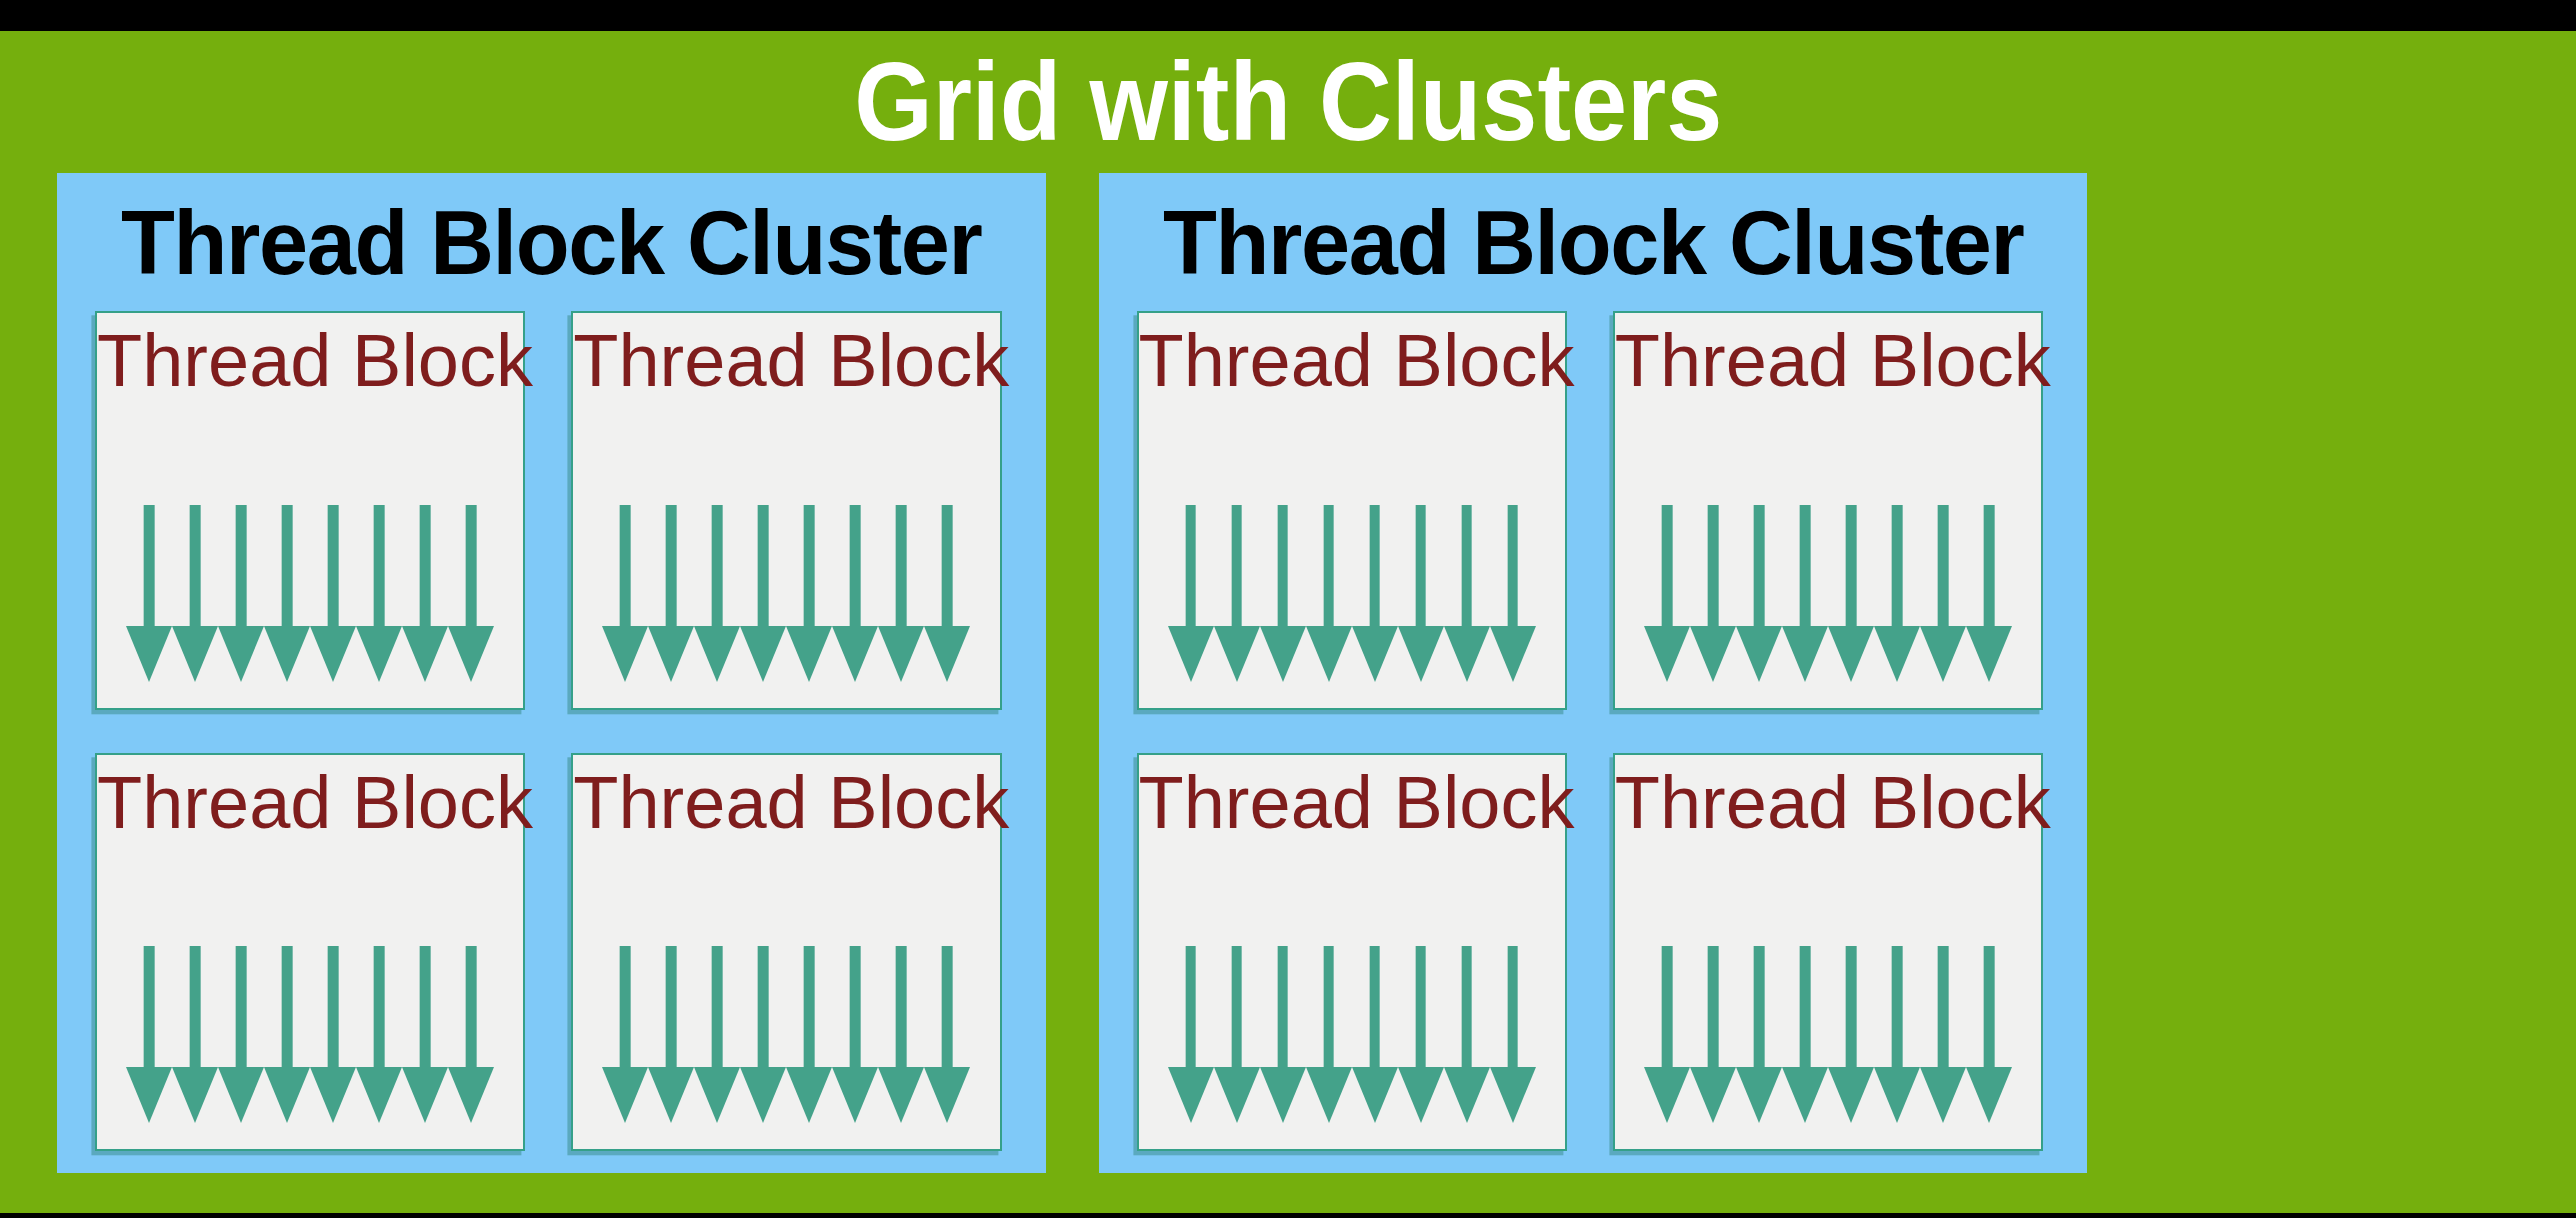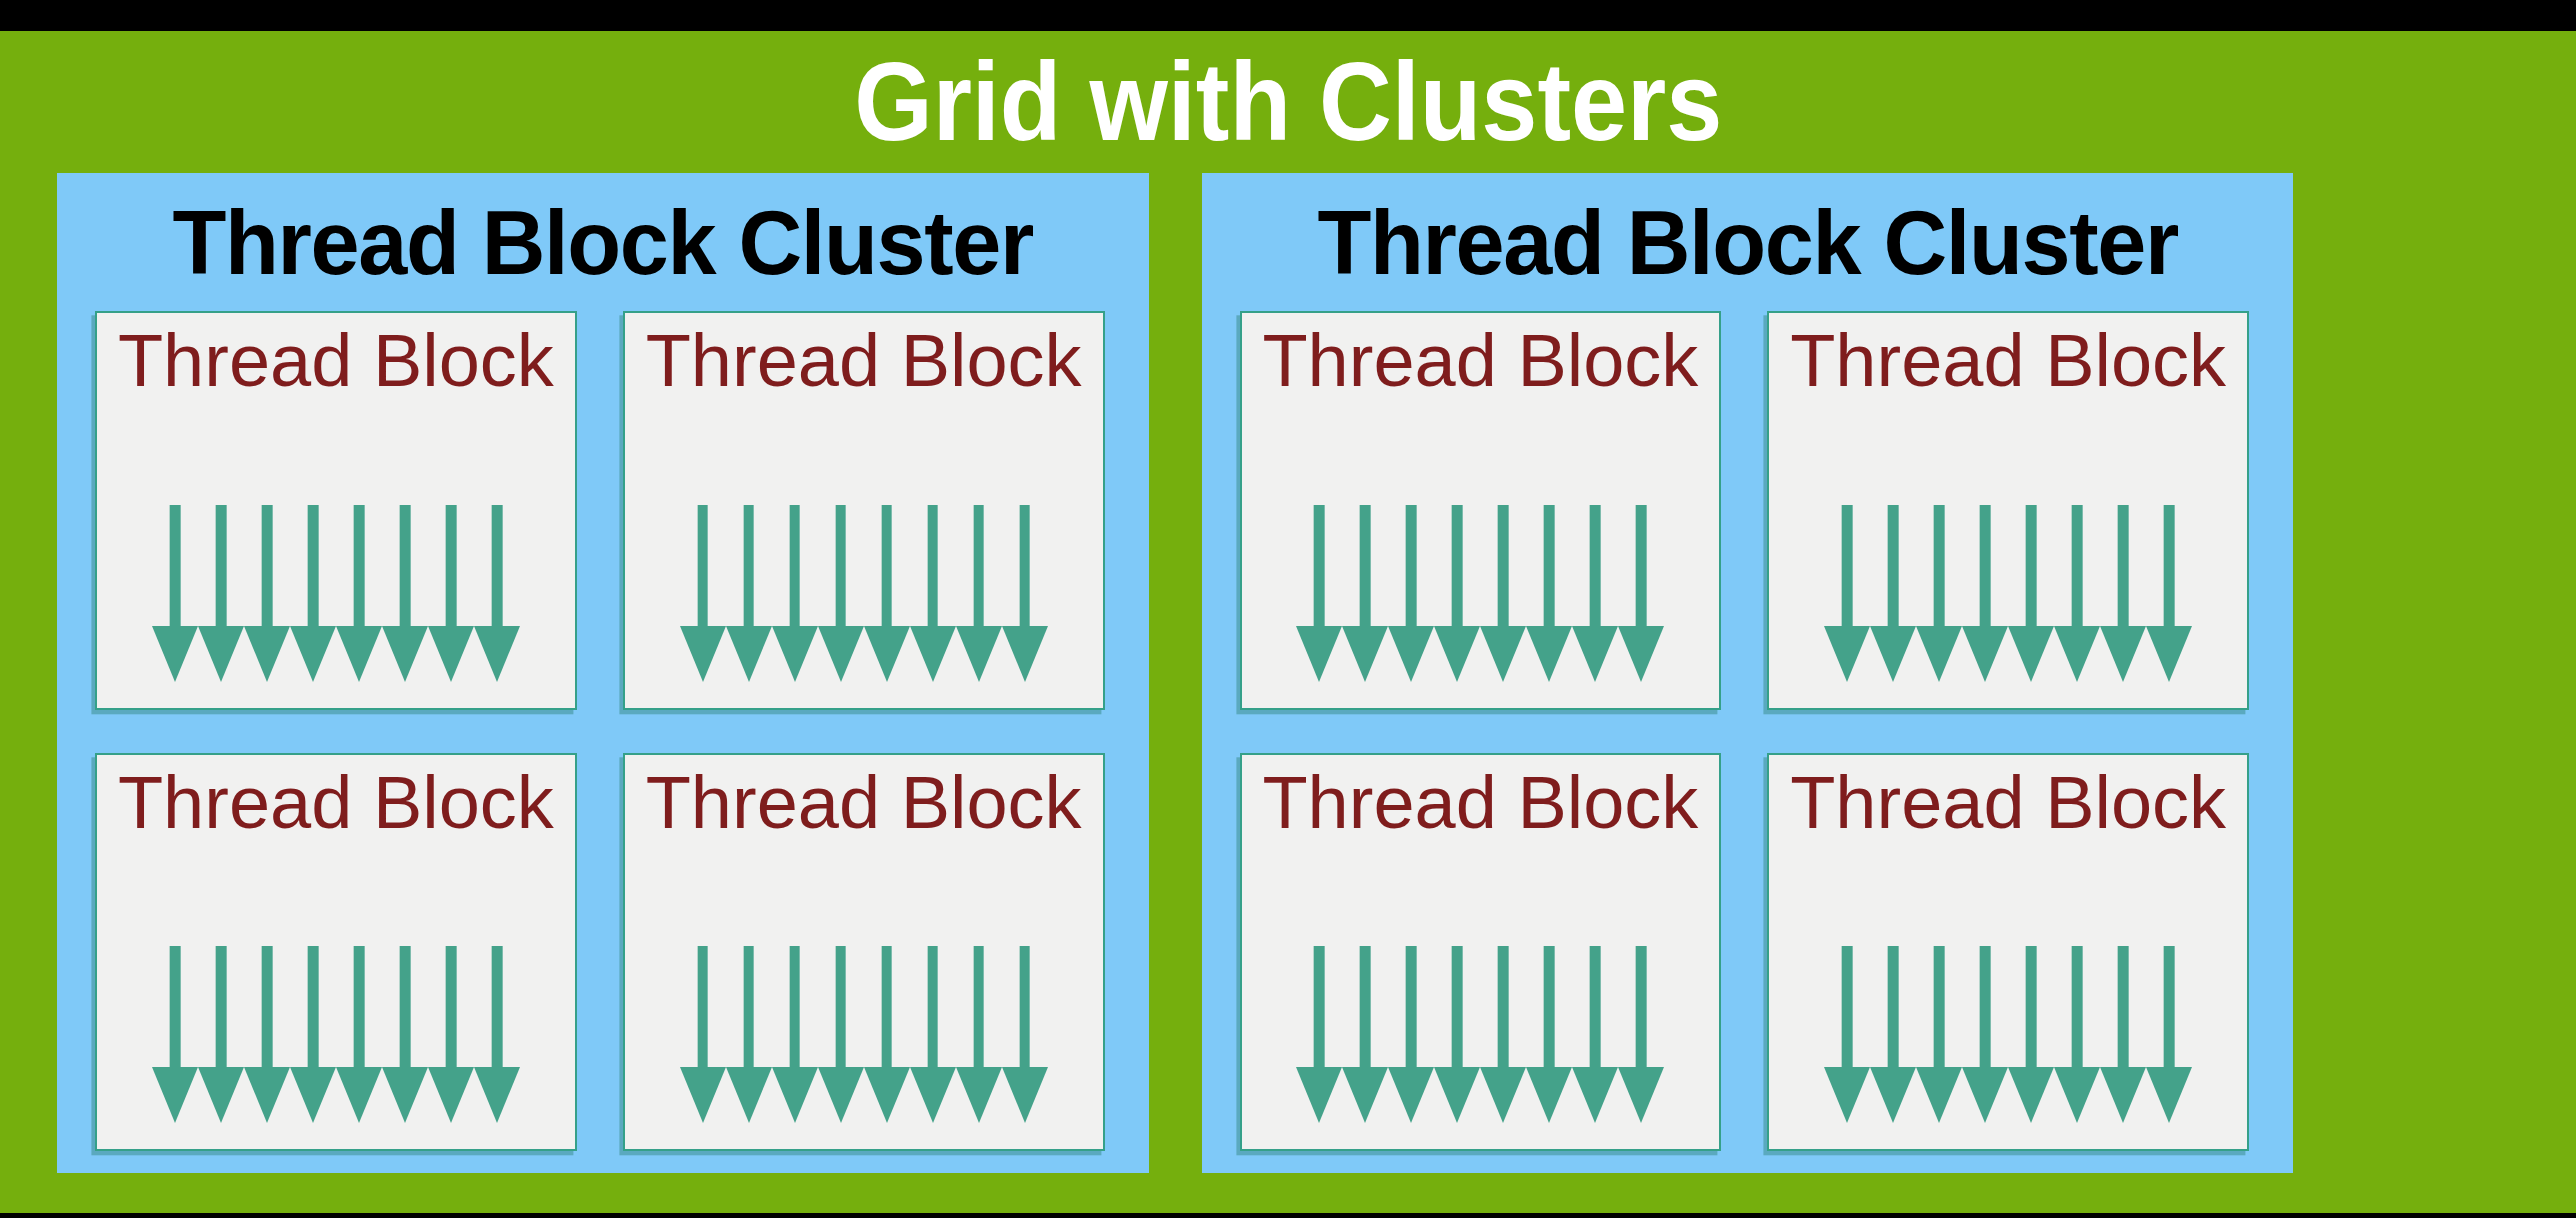--- a/index.html
+++ b/index.html
@@ -41,21 +41,21 @@
     white-space: nowrap;
     transform: scaleX(0.9);
     letter-spacing: 0px;
     line-height: 1;
   }
 
   #clusters {
     position: absolute;
     left: 57px;
     top: 173px;
-    width: 2236px;
+    width: 2030px;
     height: 1000px;
     display: flex;
     gap: 53px;
   }
 
   .cluster {
     flex: 1 1 0;
     background: var(--blue, #7FC9F8);
     display: flex;
     flex-direction: column;

